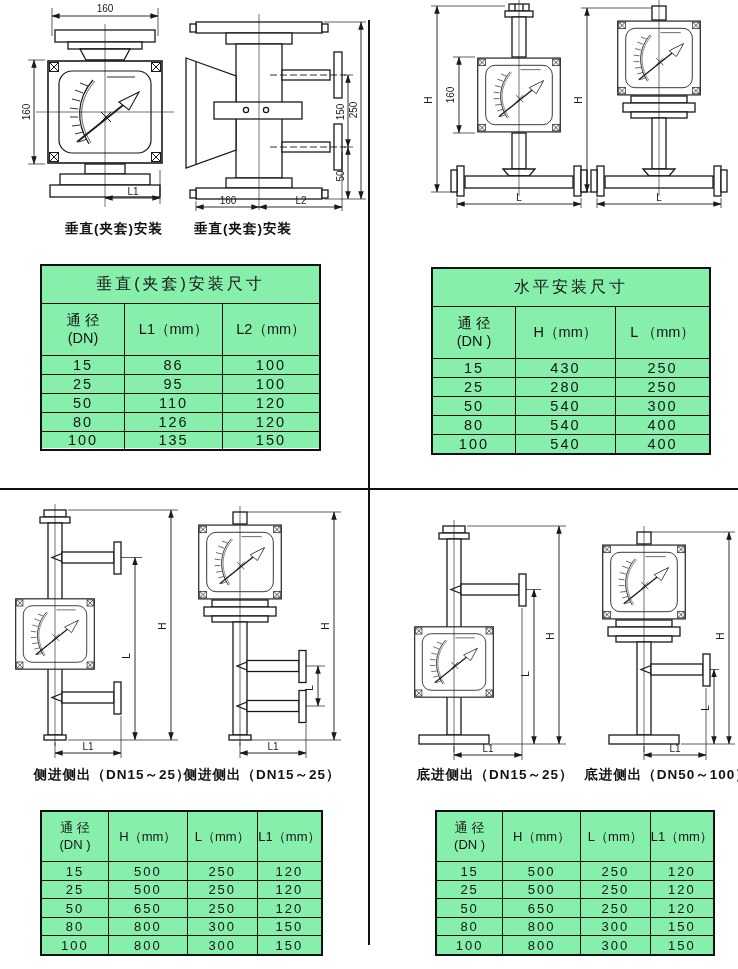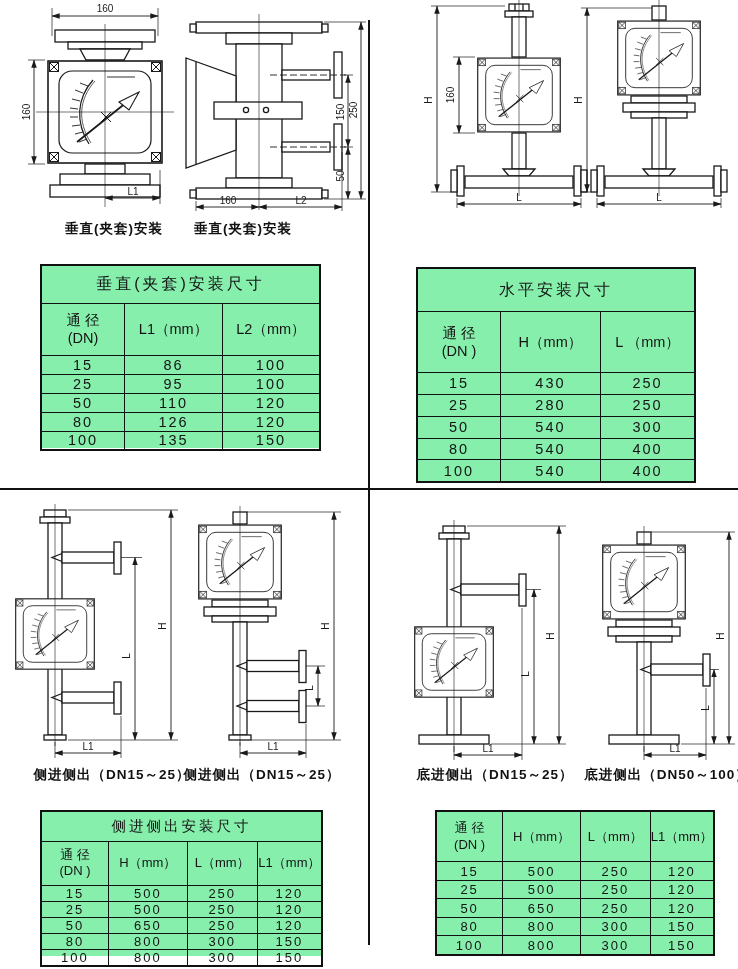--- a/index.html
+++ b/index.html
@@ -20,21 +20,21 @@
   .captions { position:absolute; left:0; width:440px; height:20px; }
   .cap {
     position:absolute; transform:translateX(-50%); white-space:nowrap;
     font-size:13.5px; font-weight:700; letter-spacing:1px; color:#111;
   }
   #q1 .captions, #q2 .captions { top:220px; }
   #q3 .captions, #q4 .captions { top:276px;padding-left:15px; }
 
   .tablewrap { position:absolute; background:#86efac; }
   #q1 .tablewrap { left:40px; top:264px; width:281px; height:184px; }
-  #q2 .tablewrap { left:47px; top:267px; width:280px; height:216px; }
+  #q2 .tablewrap { left:62px; top:267px; width:280px; height:188px; }
   #q3 .tablewrap { left:40px; top:320px; width:283px; height:146px; }
   #q4 .tablewrap { left:66px; top:320px; width:280px; height:146px; }
 
   table.tbl { width:100%; height:100%; border-collapse:collapse; table-layout:fixed;
               border:2.5px solid #111; }
   table.tbl th, table.tbl td {
     border:1.6px solid #111; text-align:center; vertical-align:middle;
     font-weight:400; padding:0; color:#141414;
   }
   .r-title th { font-weight:700; letter-spacing:3px; }
@@ -388,23 +388,20 @@
     </div>
     <div class="tablewrap">
       <table class="tbl sml">
         <colgroup>
             <col style="width:24%">
             <col style="width:28%">
             <col style="width:25%">
             <col style="width:23%">
           </colgroup>
         <tbody>
-            <tr class="r-title">
-          <th colspan="4">侧进侧出安装尺寸</th>
-        </tr>
         <tr class="r-head">
           <th class="pre">通 径
 (DN )</th>
           <th>H（mm）</th>
           <th>L（mm）</th>
           <th>L1（mm）</th>
         </tr>
         <tr class="r-data">
           <td>15</td>
           <td>500</td>

